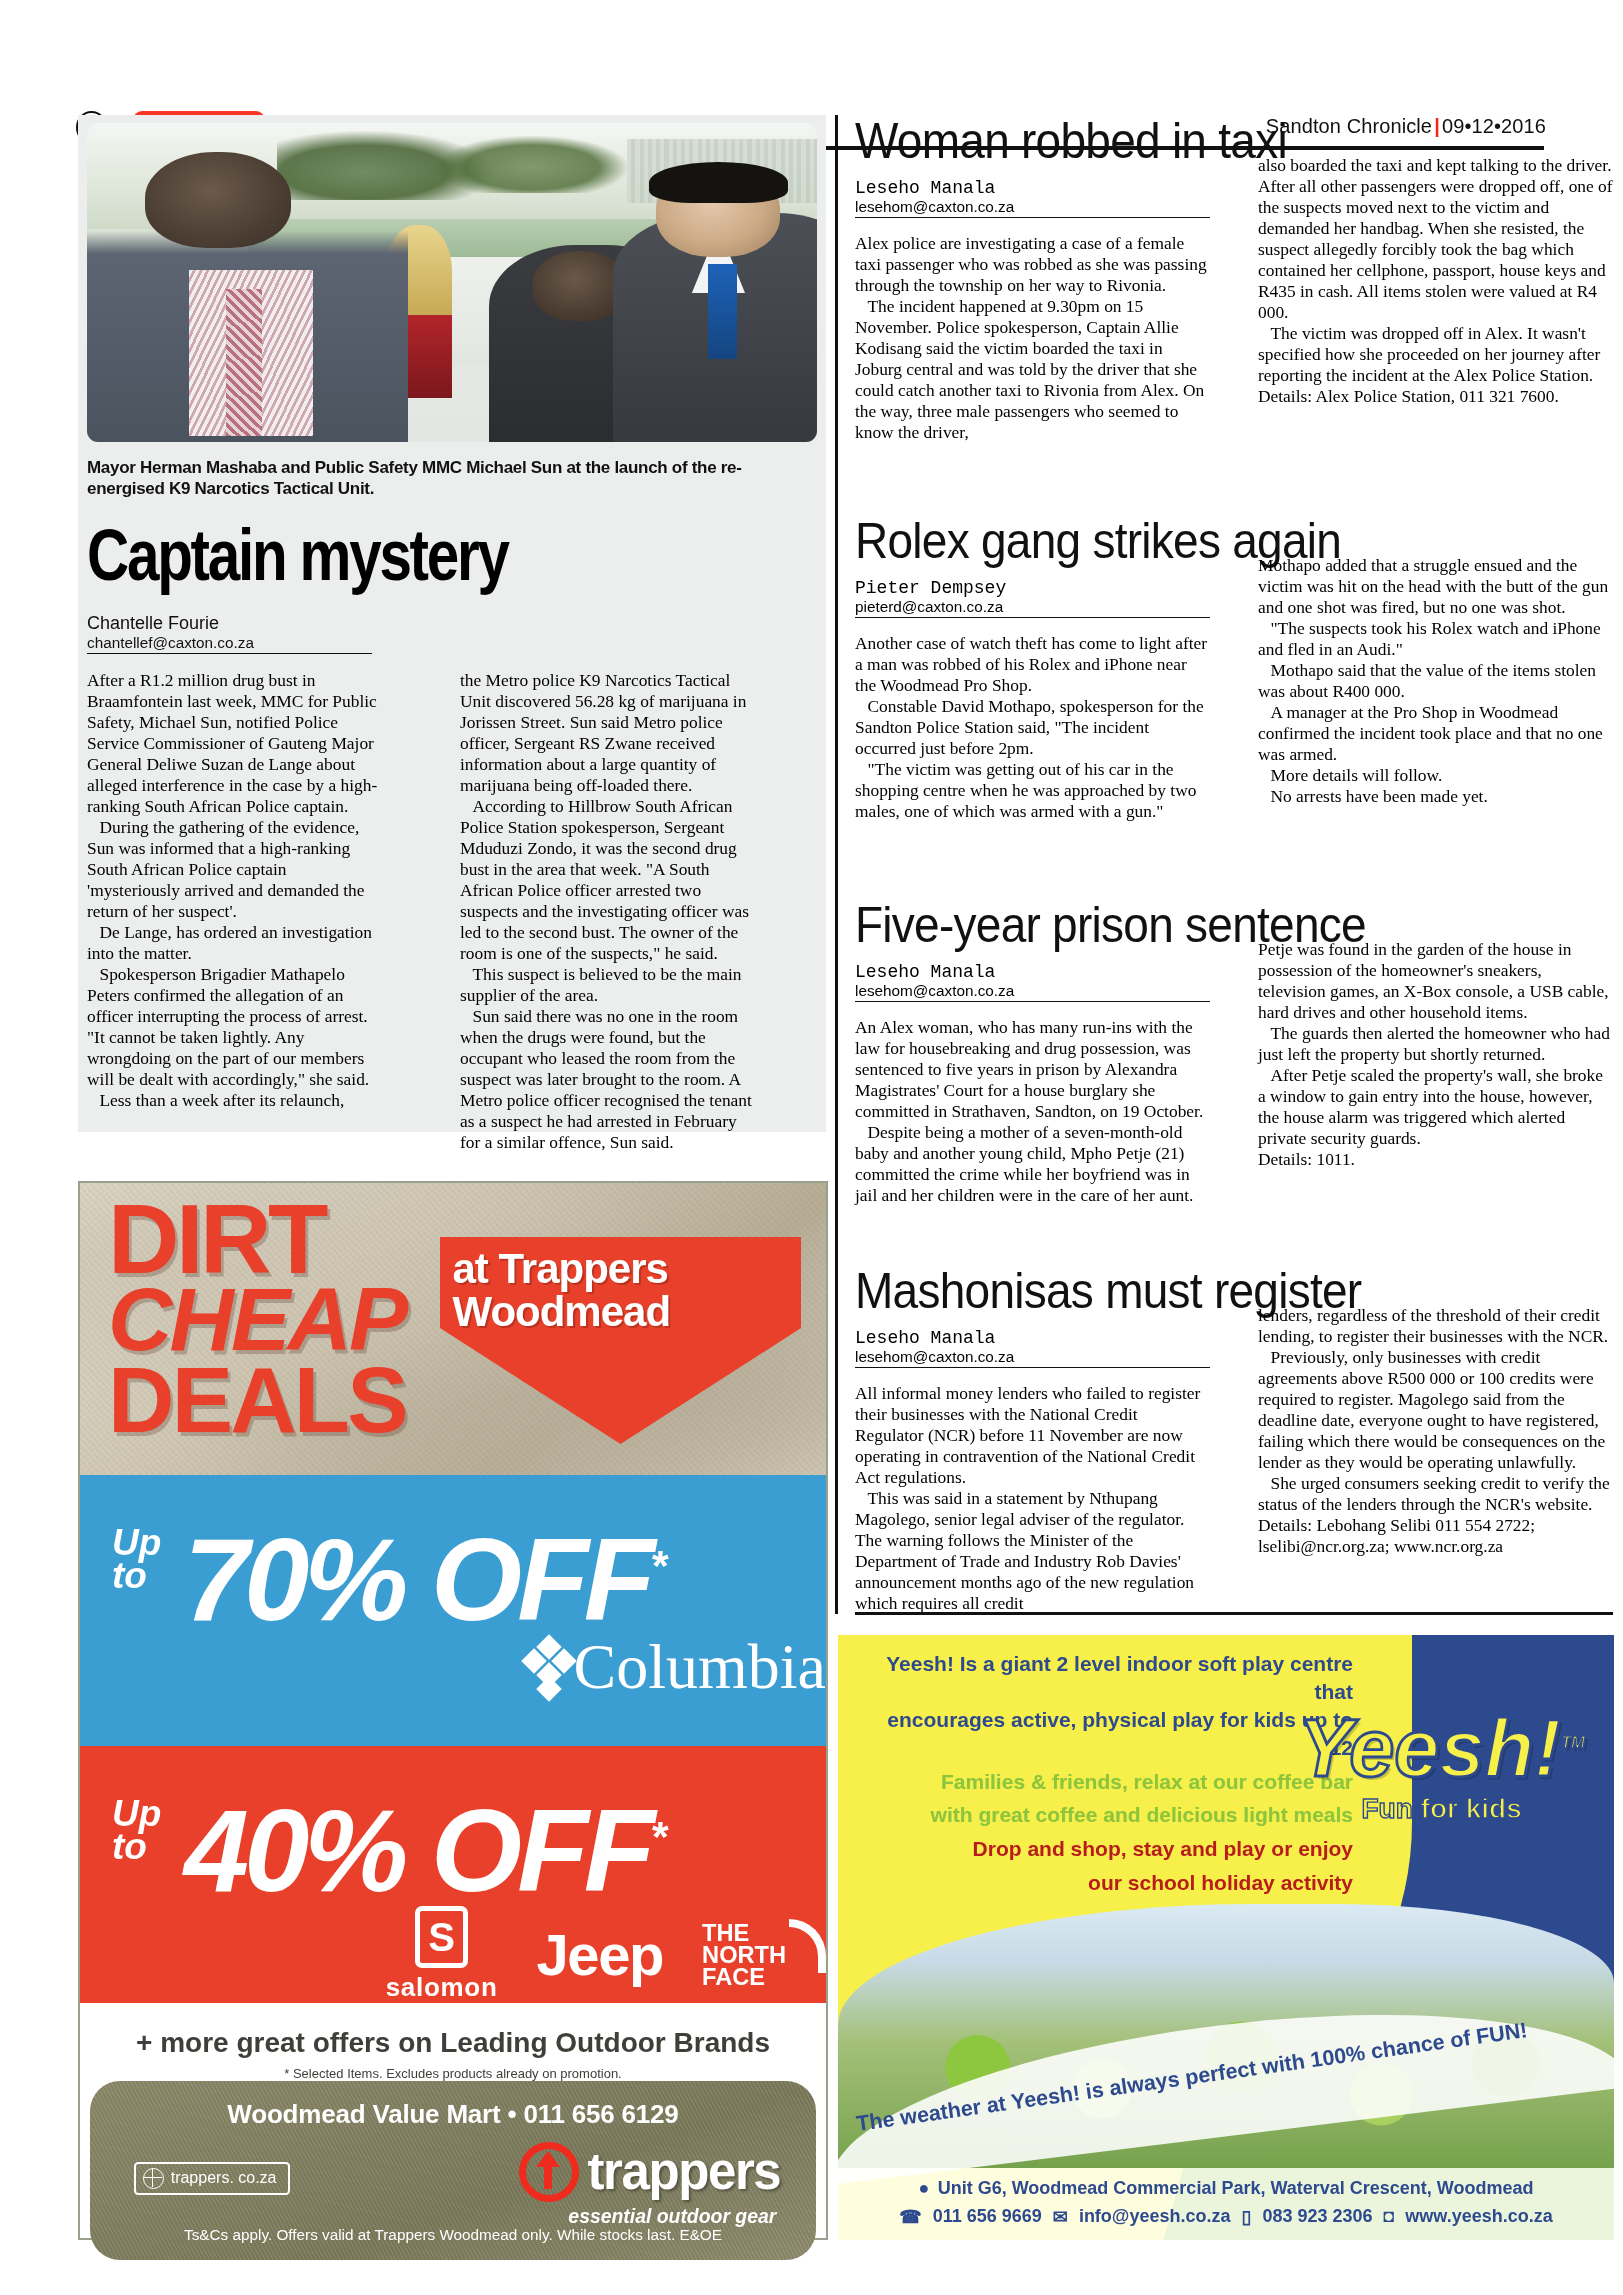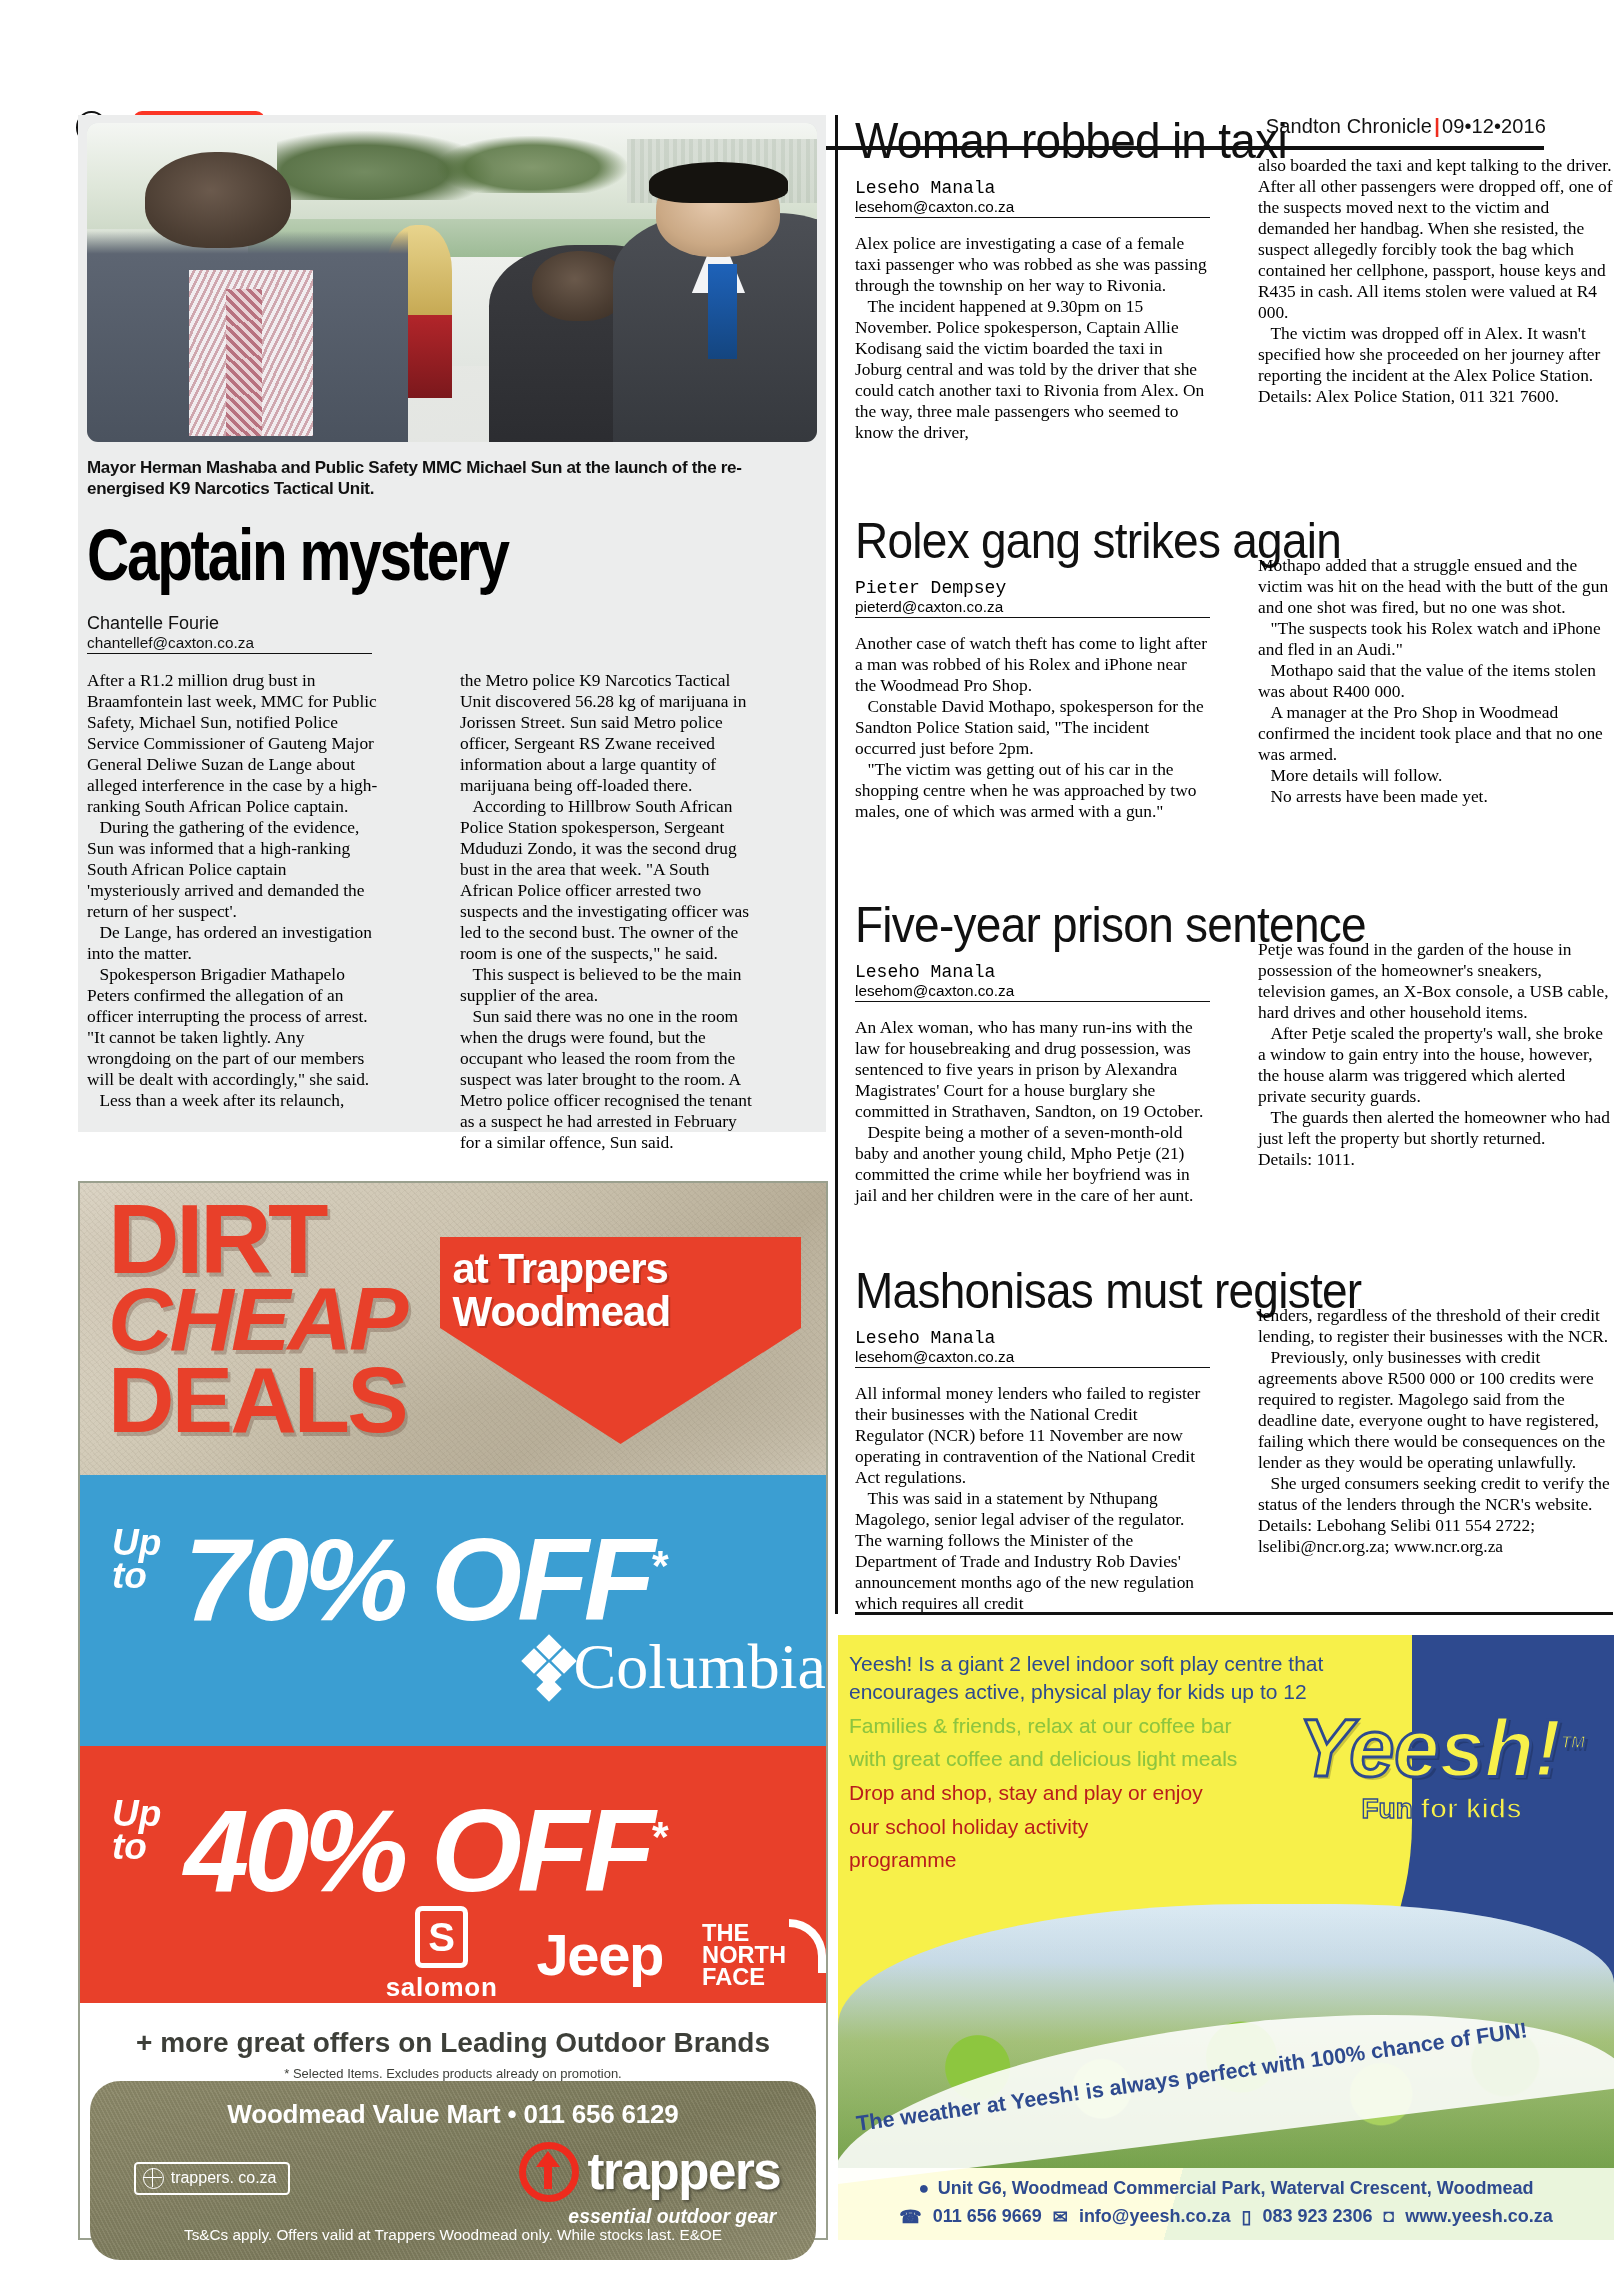--- a/index.html
+++ b/index.html
@@ -238,22 +238,22 @@
   
   .ad-yeesh { position: absolute; left: 838px; top: 1635px; width: 776px; height: 605px;
     overflow: hidden; background: #f7f04a; }
   .ye-green { position:absolute; inset:0;
     background: linear-gradient(105deg,#f7f04a 0 52%, #8cc63f 52% 100%); }
   .ye-blue { position:absolute; right:-6%; top:-14%; width: 68%; height: 86%;
     background: #2e4a8f; border-radius: 0 0 0 100%;
     transform: rotate(-8deg); }
   .ye-yellow { position:absolute; left:-4%; top:-4%; width: 78%; height: 92%;
     background:#f7f04a; border-radius: 0 0 62% 0; }
-  .ye-text { position:absolute; left: 11px; top: 15.3px; width: 486px; text-align:left;
-    font-family:"Liberation Sans", sans-serif; font-weight: normal; }
+  .ye-text { position:absolute; left: 29px; top: 15.3px; width: 486px; text-align:right;
+    font-family:"Liberation Sans", sans-serif; font-weight: bold; }
   .ye-l1 { color:#2e4a8f; font-size: 21px; line-height: 28px; }
   .ye-l2 { color:#8cc63f; font-size: 21px; line-height: 28px; margin-top: 5.6px;
     text-shadow: 0 0 0.7px rgba(0,0,0,.1); }
   .ye-l3 { color:#b91c1c; font-size: 21px; line-height: 28px; margin-top: 5.6px; }
   .ye-logo { position:absolute; right: 29px; top: 67px; text-align:center; }
   .ye-word { font-family:"Liberation Sans", sans-serif; font-weight:bold; font-style:italic;
     font-size: 81px; line-height: 81px; color:#f7f04a;
     -webkit-text-stroke: 2.8px #2e4a8f; text-shadow: 2.8px 2.8px 0 rgba(0,0,0,.18); }
   .ye-tm { font-size: 16.7px; color:#f7f04a; -webkit-text-stroke: 1.4px #2e4a8f; vertical-align: super; }
   .ye-sub { font-family:"Liberation Sans", sans-serif; font-weight:bold; font-size: 28px;
@@ -405,22 +405,22 @@
       <div class="m">lesehom@caxton.co.za</div>
       <div class="r"></div>
     </div>
     <div class="art-cols" style="height:229px;">
       <div class="art-col c1">
         <p>An Alex woman, who has many run-ins with the law for housebreaking and drug possession, was sentenced to five years in prison by Alexandra Magistrates' Court for a house burglary she committed in Strathaven, Sandton, on 19 October.</p>
         <p>Despite being a mother of a seven-month-old baby and another young child, Mpho Petje (21) committed the crime while her boyfriend was in jail and her children were in the care of her aunt.</p>
       </div>
       <div class="art-col c2" style="top:-78px;">
         <p>Petje was found in the garden of the house in possession of the homeowner's sneakers, television games, an X-Box console, a USB cable, hard drives and other household items.</p>
+        <p>The guards then alerted the homeowner who had just left the property but shortly returned.</p>
         <p>After Petje scaled the property's wall, she broke a window to gain entry into the house, however, the house alarm was triggered which alerted private security guards.</p>
-        <p>The guards then alerted the homeowner who had just left the property but shortly returned.</p>
         <p style="text-indent:0">Details: 1011.</p>
       </div>
     </div>
   </div>
 
   <div class="art" style="top:1265px;">
     <div class="art-head">Mashonisas must register</div>
     <div class="art-byline">
       <div class="n">Leseho Manala</div>
       <div class="m">lesehom@caxton.co.za</div>

